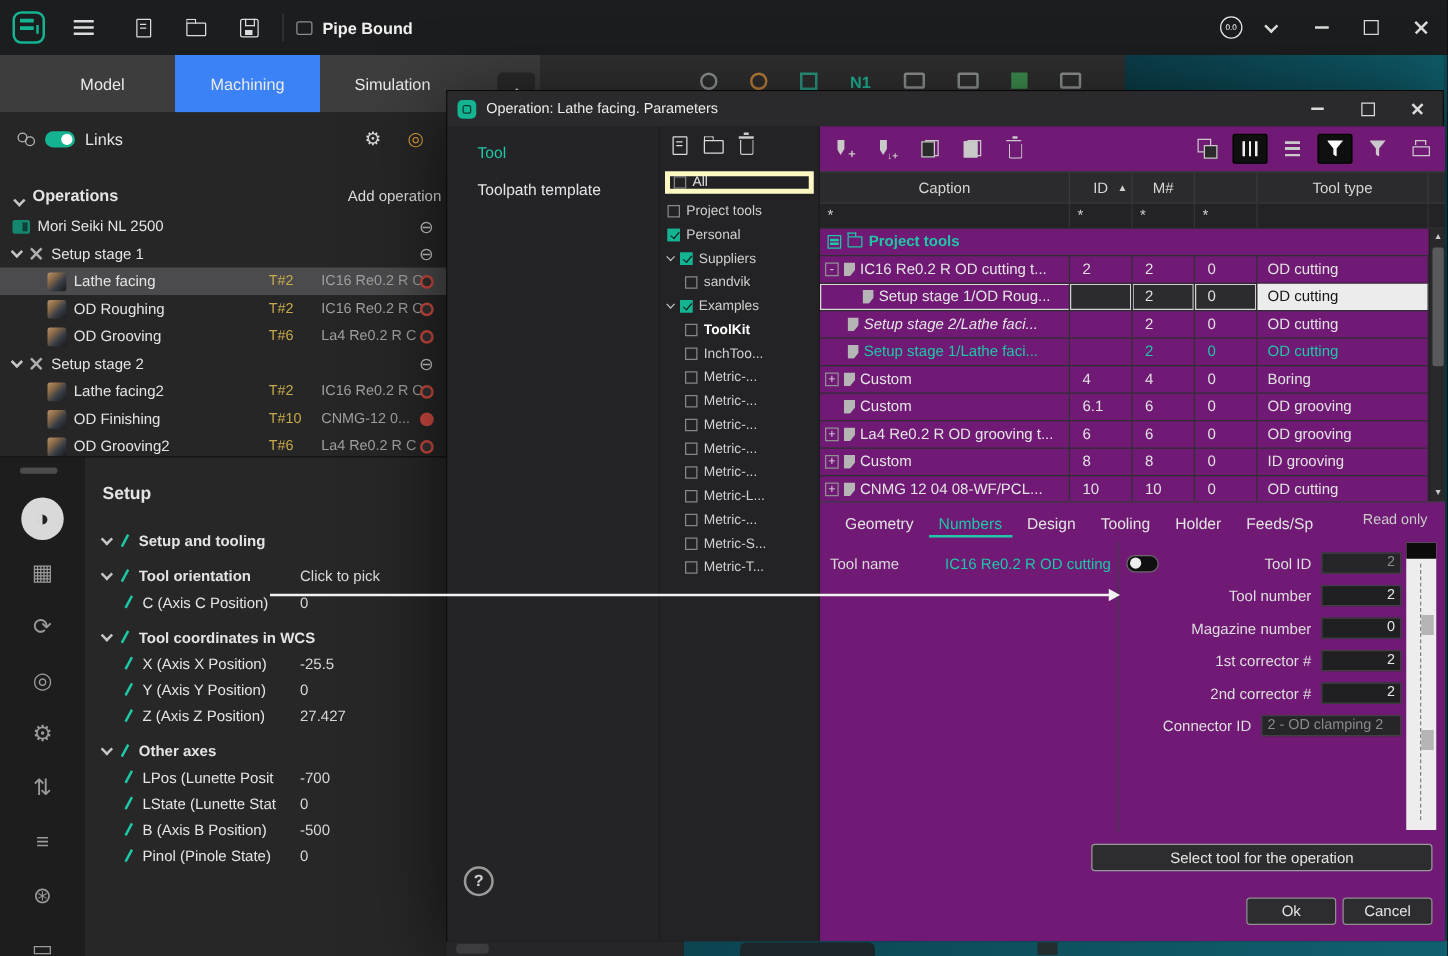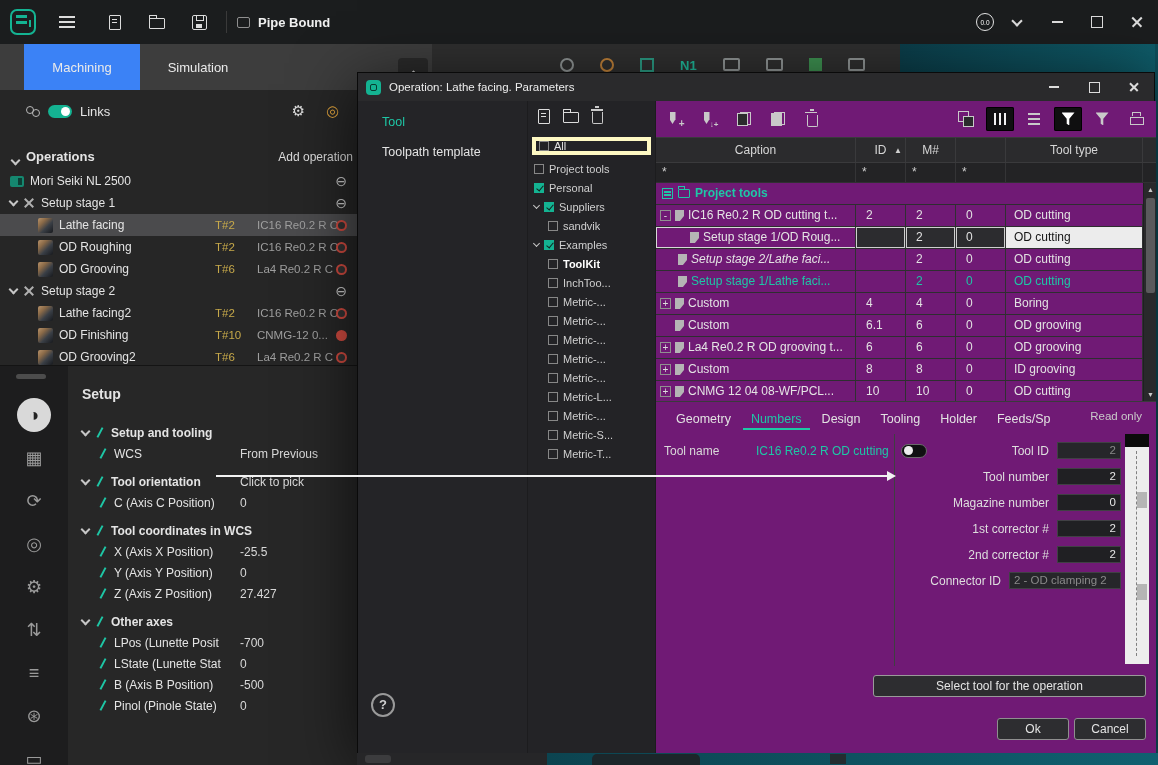--- a/index.html
+++ b/index.html
@@ -51,21 +51,21 @@
 .g-mon{width:17px;height:13px;border:2px solid #9aa0a0;border-radius:2px}
 .g-grn{width:13px;height:13px;background:#3f9b54}
 .vp-corner{position:absolute;right:0;top:0;width:258px;height:46px;background:linear-gradient(90deg,#0b3d49,#0f5b68)}
 .tabs{position:absolute;left:24px;top:0;height:46px;display:flex}
 .tab{width:116px;height:46px;display:flex;align-items:center;justify-content:center;font-size:13px;color:#eaeaea}
 .tab.active{background:#3b82f6}
 .tab-up{position:absolute;left:398px;top:14px;width:30px;height:32px;background:#2a2a2a;border-radius:4px 4px 0 0;display:flex;align-items:center;justify-content:center}
 
 
 .ops-panel{position:absolute;left:0;top:90px;width:357px;height:275px;background:#262626;overflow:hidden;z-index:2}
-.links-row{position:absolute;left:0;top:4px;right:0;height:34px;display:flex;align-items:center;gap:8px;padding-left:26px}
+.links-row{position:absolute;left:0;top:4px;right:0;height:34px;display:flex;align-items:center;gap:8px;padding-left:14px}
 .i-link{width:14px;height:14px;position:relative}
 .i-link::before{content:"";position:absolute;left:0;top:2px;width:6px;height:6px;border:1.5px solid #b9b9b9;border-radius:50%}
 .i-link::after{content:"";position:absolute;right:0;bottom:1px;width:6px;height:6px;border:1.5px solid #b9b9b9;border-radius:50%}
 .tgl-links{width:24px;height:13px;border-radius:7px;background:#14b392;position:relative}
 .tgl-links::after{content:"";position:absolute;right:2px;top:2px;width:9px;height:9px;border-radius:50%;background:#fff}
 .links-label{font-size:13px}
 .gear{position:absolute;right:52px;color:#dcdcdc;font-size:15px}
 .target{position:absolute;right:18px;color:#e0a33c;font-size:15px}
 .ops-header{position:absolute;left:0;top:44px;right:0;height:30px;display:flex;align-items:flex-end;gap:7px;padding-left:12px;font-weight:bold;font-size:13px}
 .add-op{position:absolute;right:4px;font-weight:normal;font-size:12px;color:#dcdcdc}
@@ -274,20 +274,21 @@
       <span class="g g-or"></span>
       <span class="g g-cube"></span>
       <span class="g g-n1">N1</span>
       <span class="g g-mon"></span>
       <span class="g g-mon"></span>
       <span class="g g-grn"></span>
       <span class="g g-mon"></span>
     </div>
     <div class="vp-corner"></div>
     <div class="tabs">
+      <div class="tab">Model</div>
       <div class="tab active">Machining</div>
       <div class="tab">Simulation</div>
     </div>
     <div class="tab-up">
         <span class="chv u"></span>
       </div>
   </div>
 
   <div class="ops-panel">
     <div class="links-row">
@@ -379,25 +380,20 @@
         <div class="strip-ic">▭</div>
       </div>
     <div class="setup-panel">
       <div class="setup-title">Setup</div>
       <div class="set-rows">
           <div class="set-row section">
             <span class="chv d"></span>
             <span class="i-slash"></span>
             <span class="set-label">Setup and tooling</span>
           </div>
-          <div class="set-row item">
-            <span class="i-slash"></span>
-            <span class="set-label">WCS</span>
-            <span class="set-val">From Previous</span>
-          </div>
           <div class="set-row section">
             <span class="chv d"></span>
             <span class="i-slash"></span>
             <span class="set-label">Tool orientation</span>
             <span class="set-val">Click to pick</span>
           </div>
           <div class="set-row item">
             <span class="i-slash"></span>
             <span class="set-label">C (Axis C Position)</span>
             <span class="set-val">0</span>

